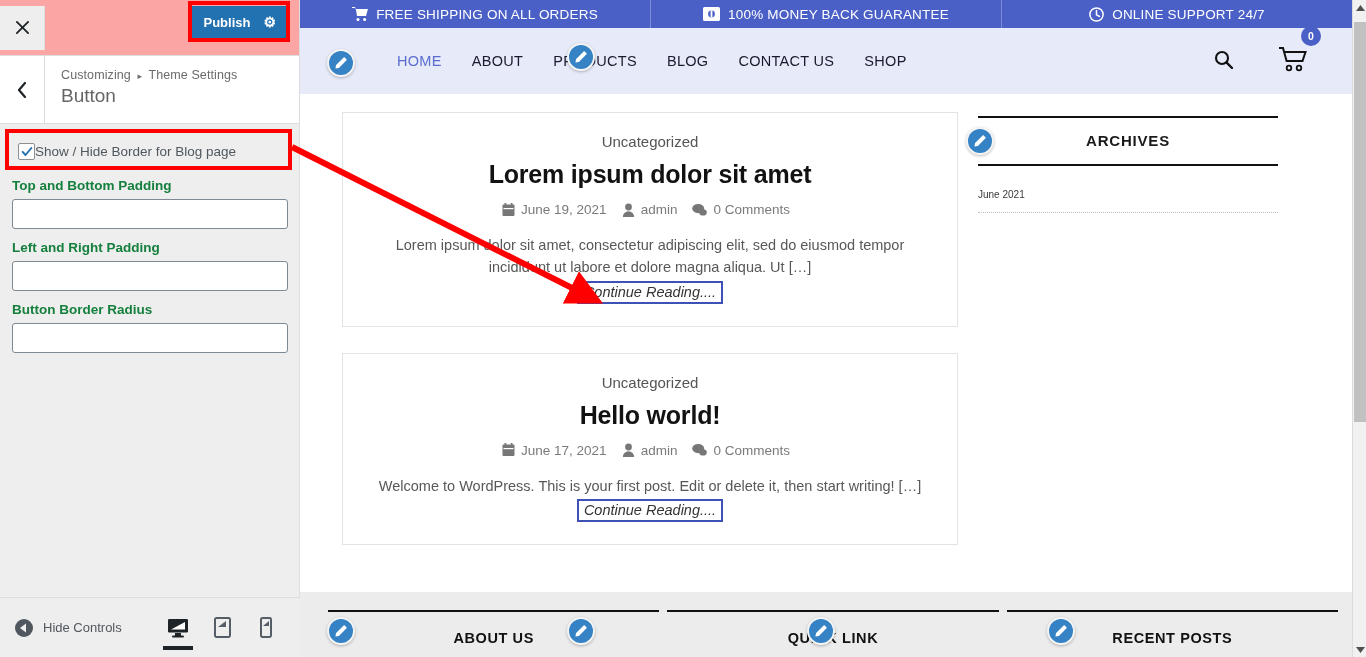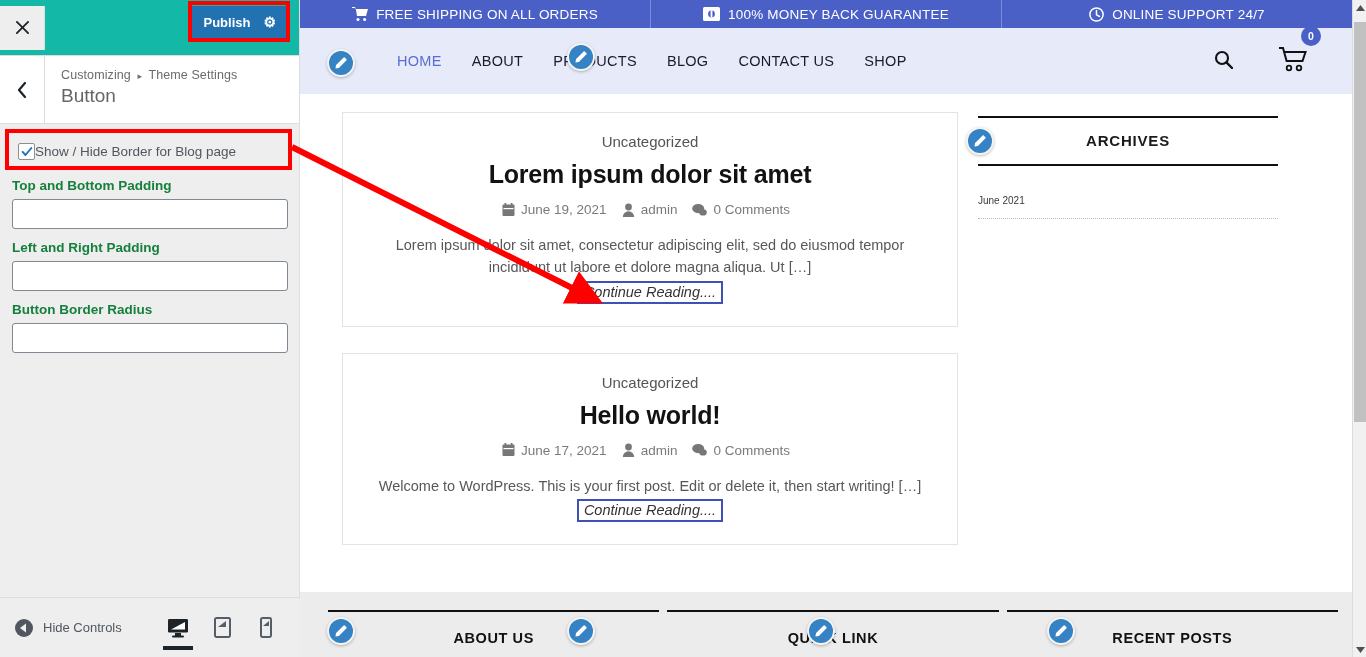--- a/index.html
+++ b/index.html
@@ -12,21 +12,21 @@
   #root { position: relative; width: 1366px; height: 657px; }
 
   
   #customizer {
     position: absolute; left: 0; top: 0;
     width: 300px; height: 657px;
     background: #eeeeee;
     border-right: 1px solid #ddd;
   }
   .cz-topbar {
-    position: relative; height: 56px; background: #14b8a6;
+    position: relative; height: 56px; background: #fca5a5;
     border-bottom: 1px solid #ddd; display: flex; align-items: center;
   }
   .cz-close {
     width: 45px; height: 44px; display: flex; align-items: center; justify-content: center;
     border-right: 1px solid #ddd; background: #eee; cursor: pointer;
   }
   .cz-close svg { width: 15px; height: 15px; }
   .cz-publish-wrap {
     position: absolute; right: 11px; top: 6px;
   }
@@ -159,21 +159,21 @@
   .continue {
     display: inline-block; margin-top: 2px; font-style: italic;
     font-size: 14.5px; color: #333; border: 2px solid #3f51b5;
     padding: 1px 5px 2px 5px; text-decoration: none;
   }
 
   .sidebar { width: 300px; padding-top: 4px; }
   .widget-title {
     text-align: center; font-size: 15px; font-weight: 700; letter-spacing: .8px;
     color: #1a1a1a; border-top: 2px solid #111; border-bottom: 2px solid #111;
-    padding: 14px 0 15px 0; margin-bottom: 29px;
+    padding: 14px 0 15px 0; margin-bottom: 23px;
   }
   .widget-item {
     font-size: 10px; color: #3a3a3a; padding-bottom: 12px;
     border-bottom: 1px dotted #bbb;
   }
 
   .footer {
     position: absolute; left: 0; bottom: 0; width: 1052px; height: 65px;
     background: #ececec; display: flex; padding: 0 14px 0 28px; gap: 8px;
   }

